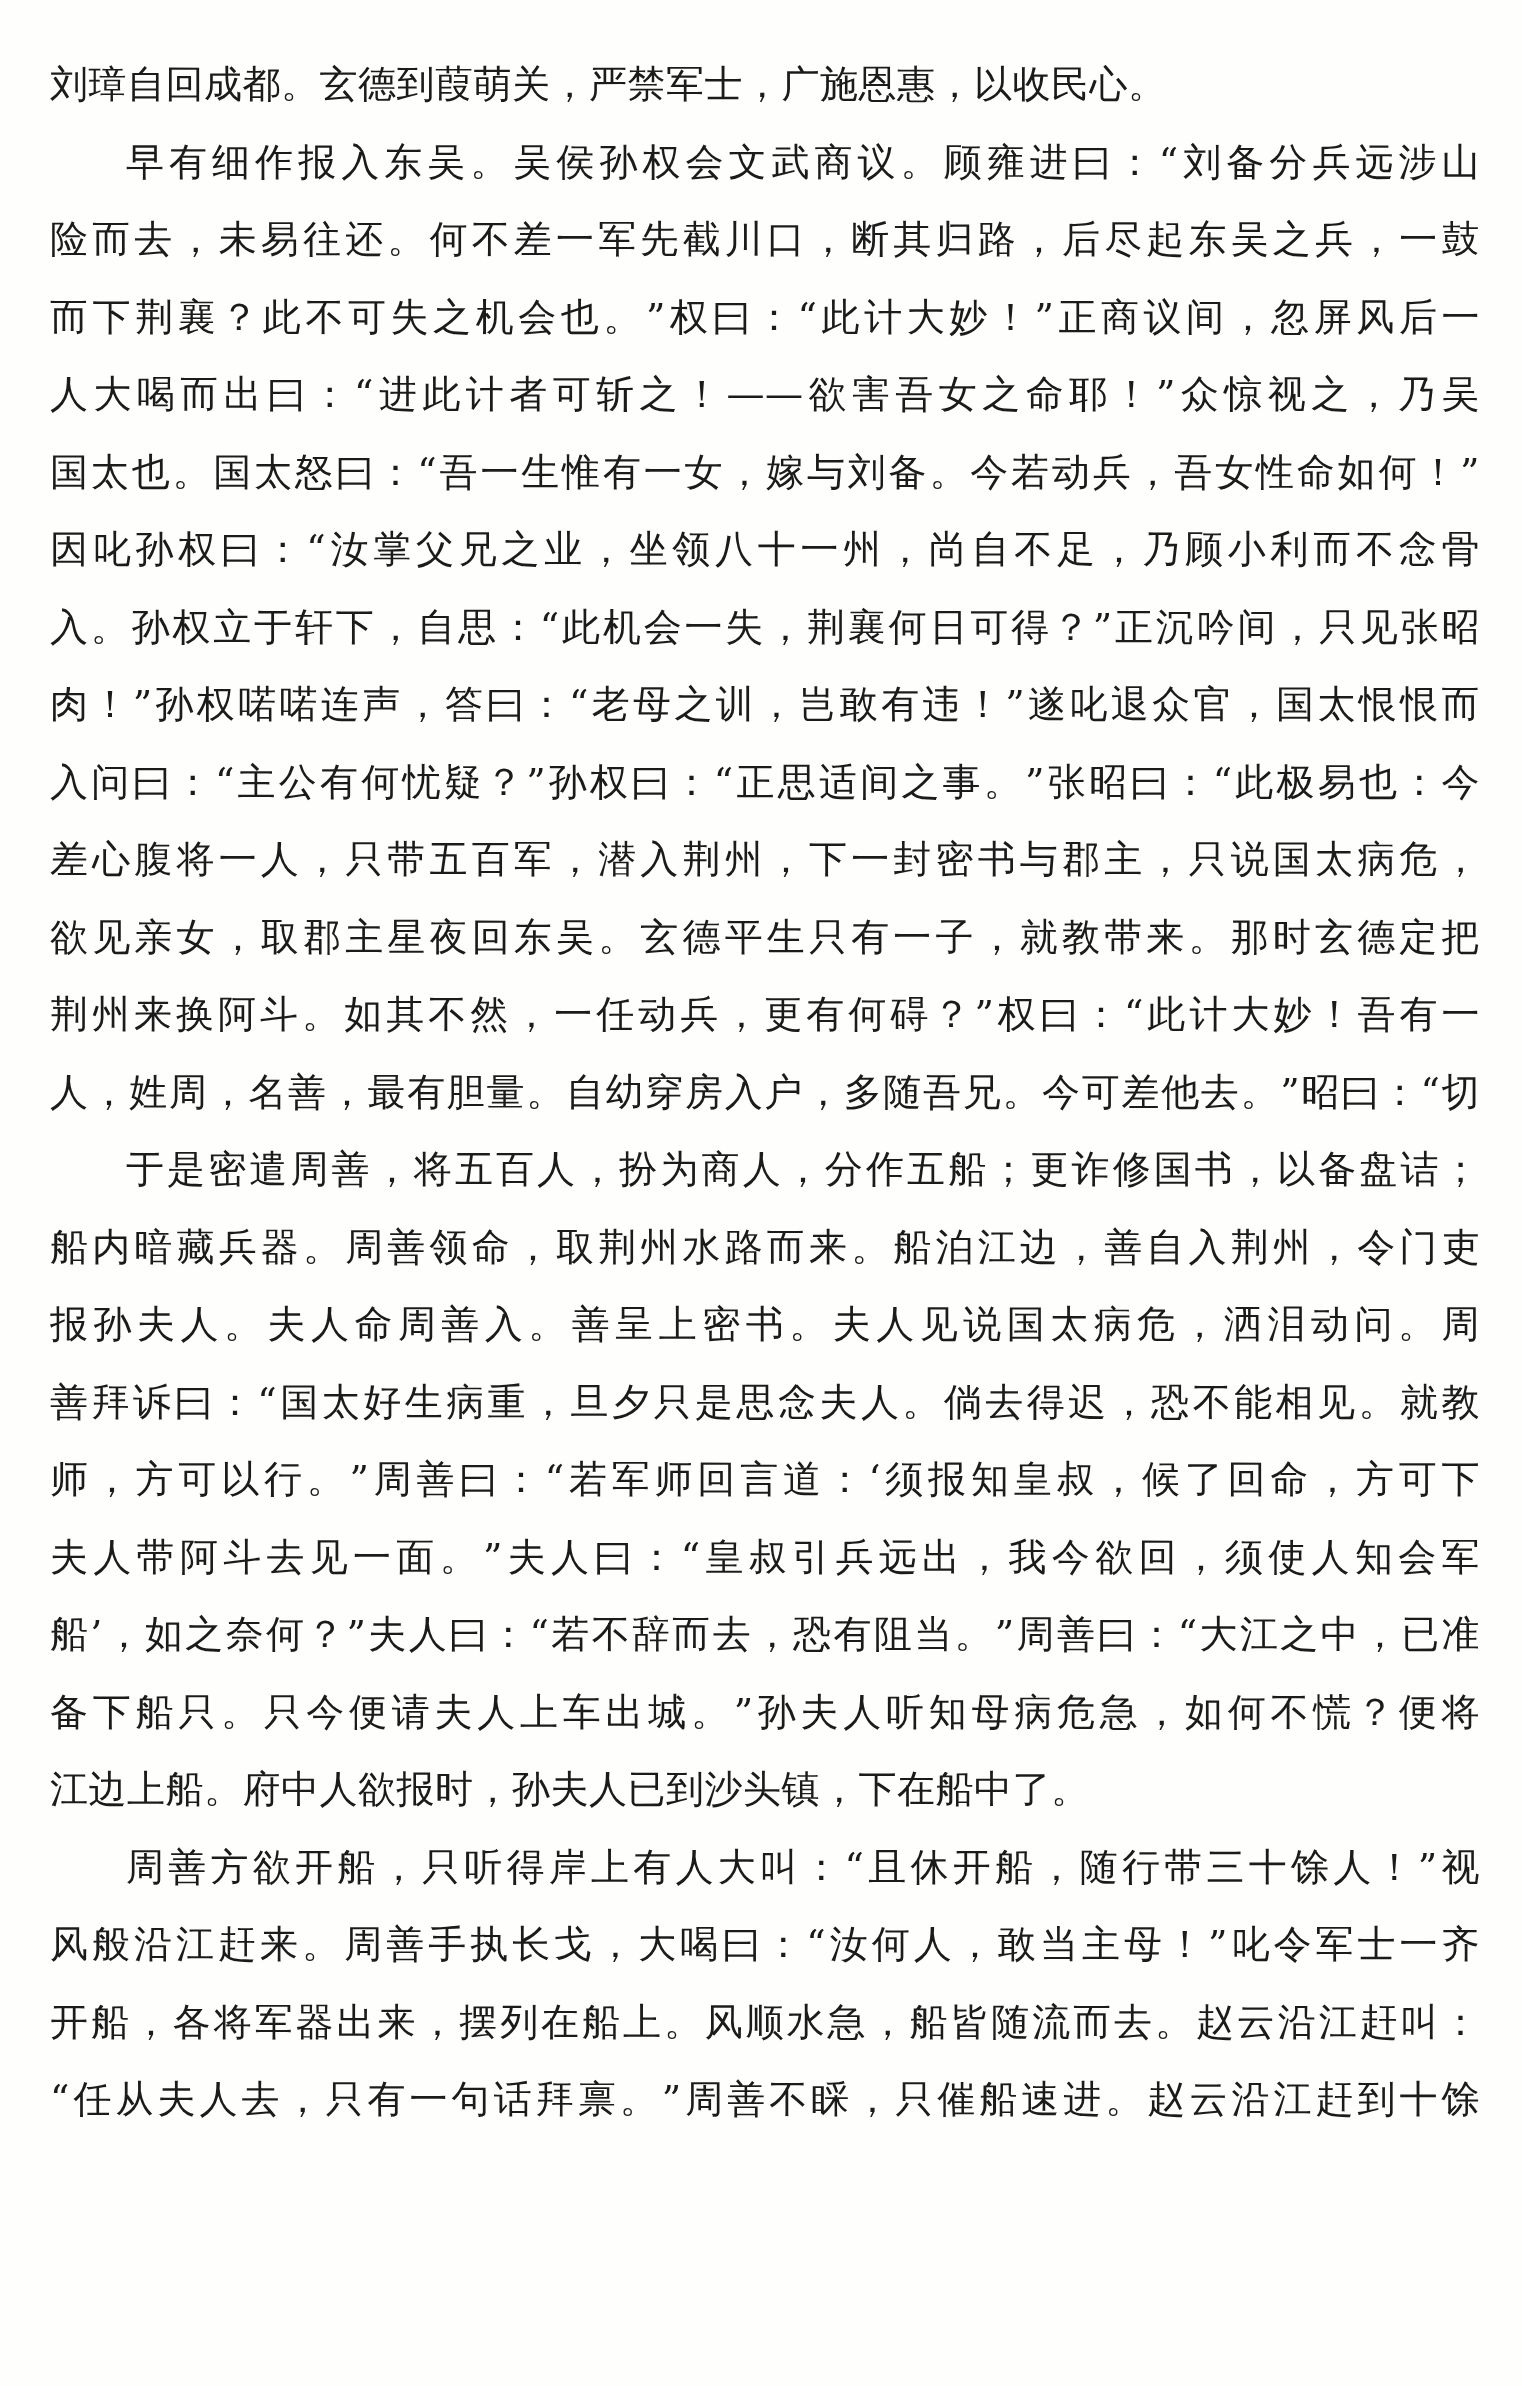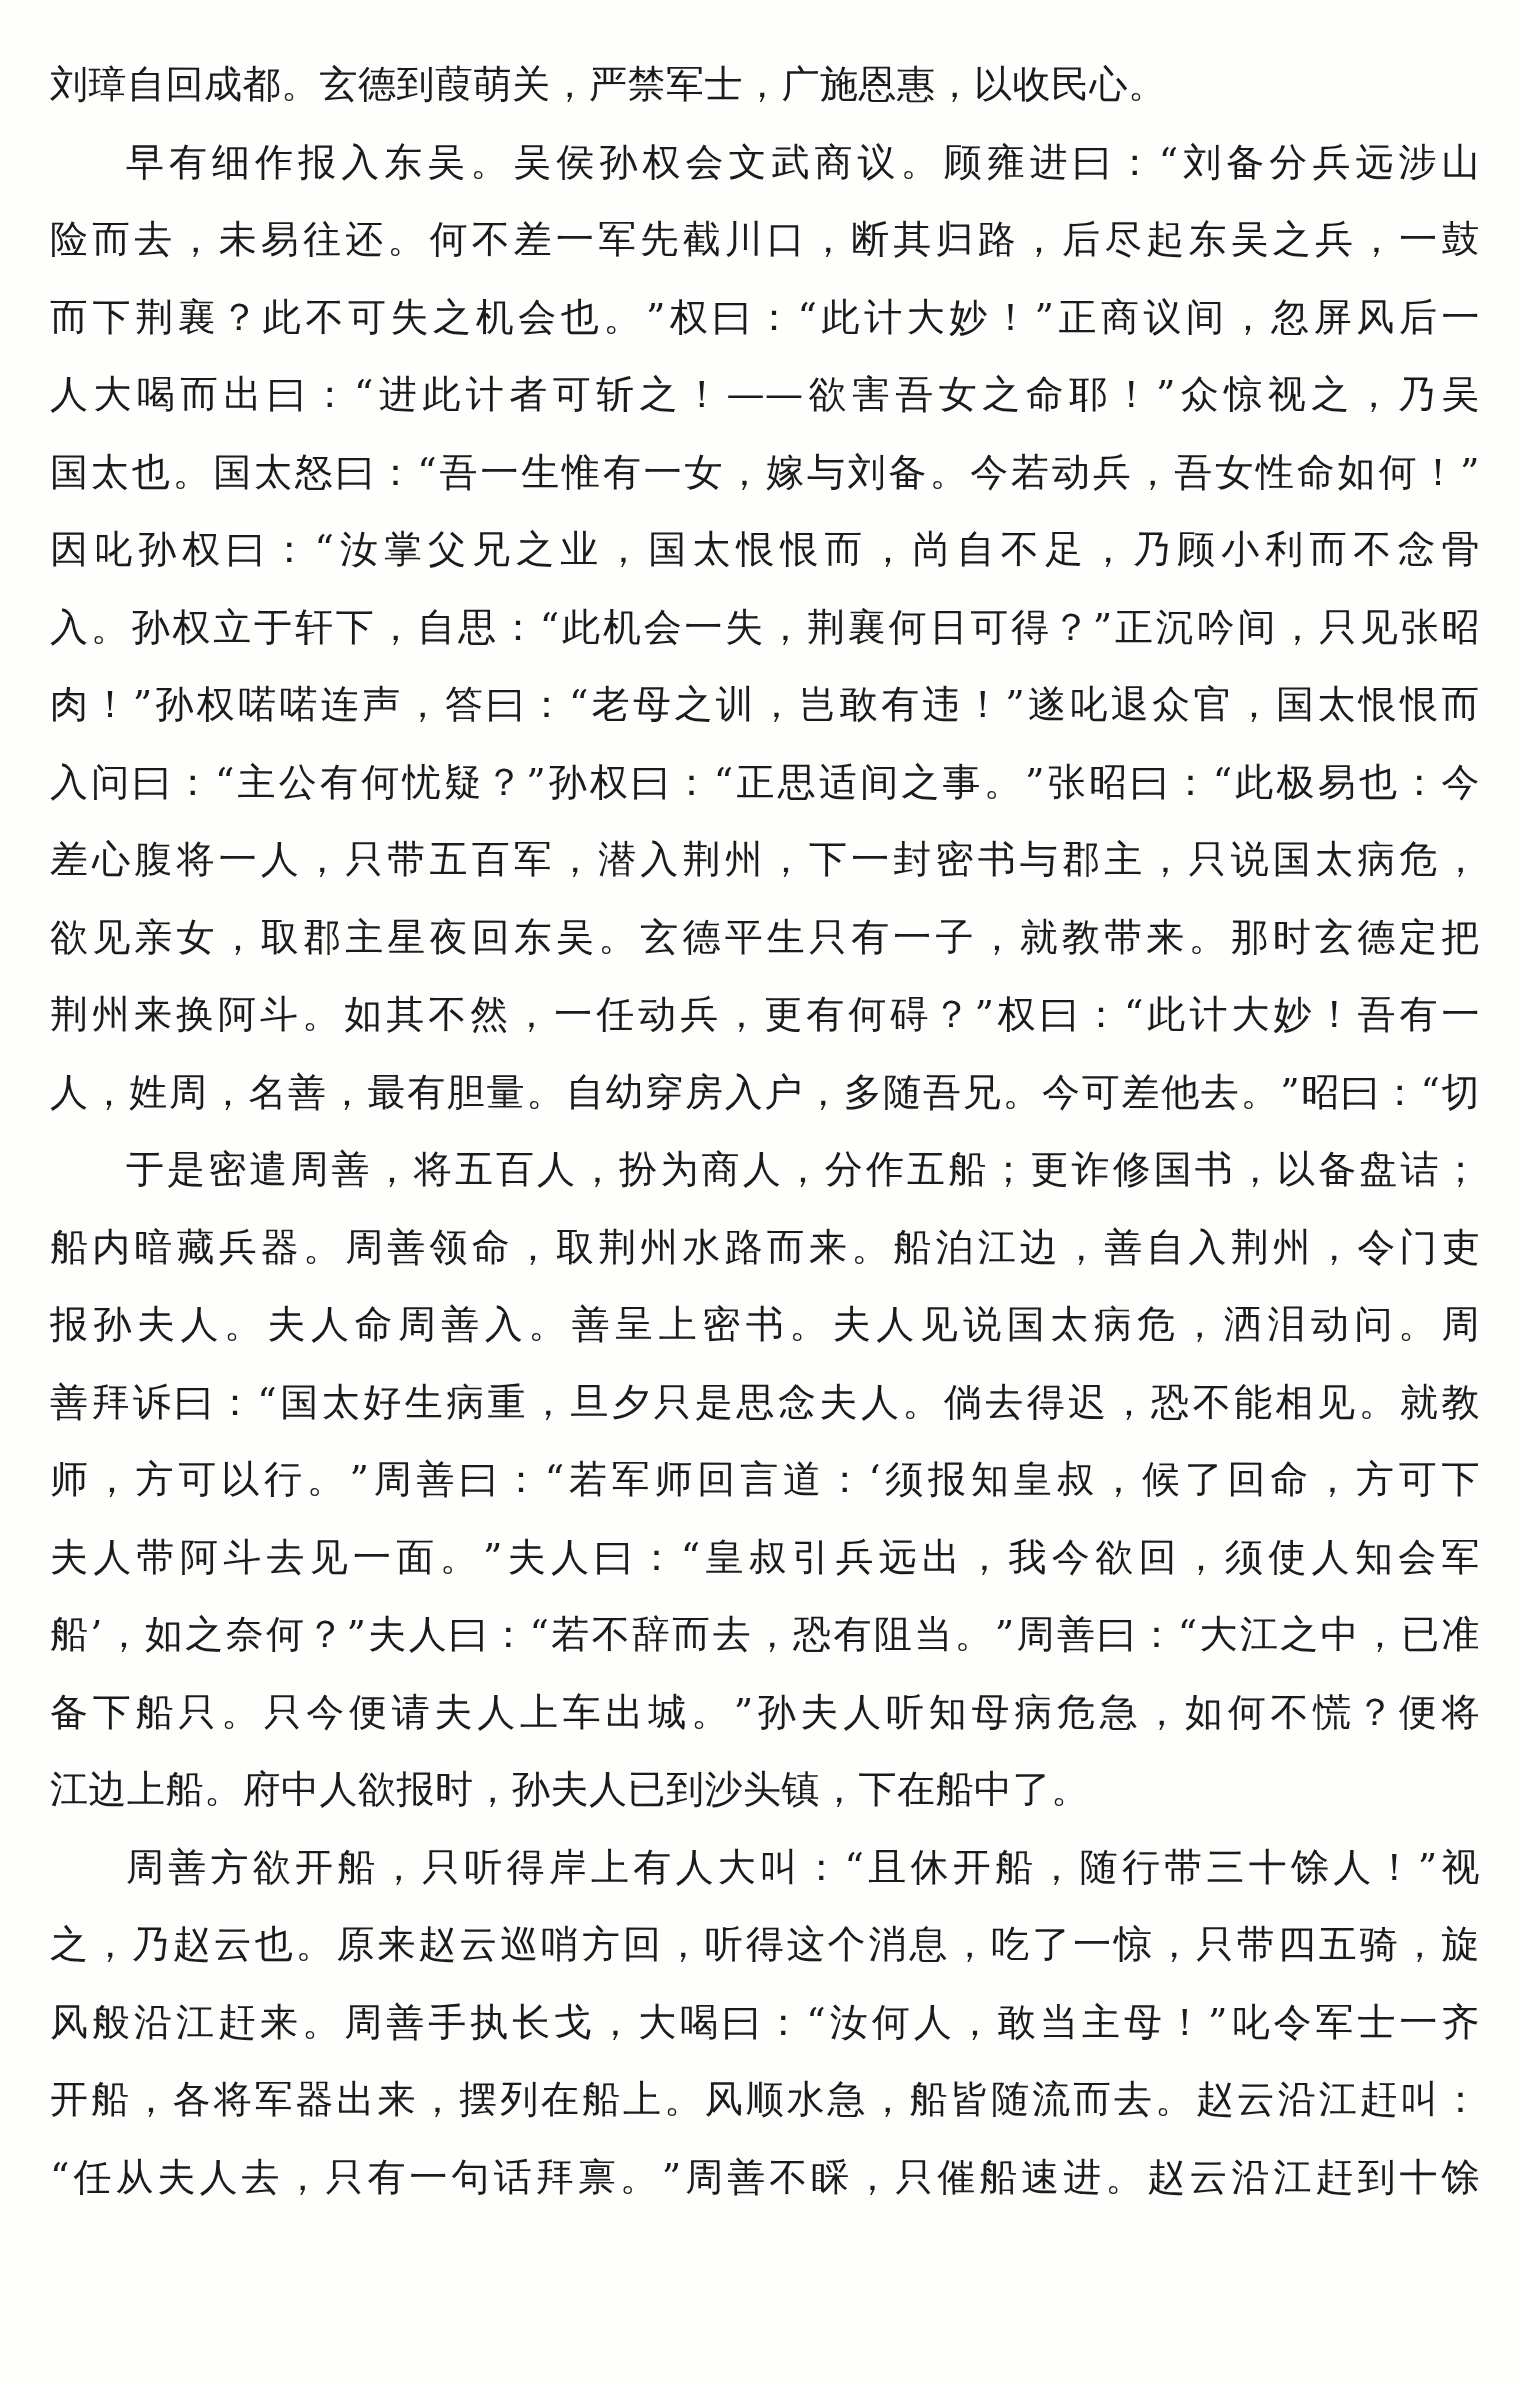--- a/index.html
+++ b/index.html
@@ -37,36 +37,35 @@
 <body>
 
 <div class="page">
   <div class="text-column">
     <div class="line short">刘璋自回成都。玄德到葭萌关，严禁军士，广施恩惠，以收民心。</div>
     <div class="line indent">早有细作报入东吴。吴侯孙权会文武商议。顾雍进曰：“刘备分兵远涉山</div>
     <div class="line">险而去，未易往还。何不差一军先截川口，断其归路，后尽起东吴之兵，一鼓</div>
     <div class="line">而下荆襄？此不可失之机会也。”权曰：“此计大妙！”正商议间，忽屏风后一</div>
     <div class="line">人大喝而出曰：“进此计者可斩之！——欲害吾女之命耶！”众惊视之，乃吴</div>
     <div class="line">国太也。国太怒曰：“吾一生惟有一女，嫁与刘备。今若动兵，吾女性命如何！”</div>
-    <div class="line">因叱孙权曰：“汝掌父兄之业，国太恨恨而，尚自不足，乃顾小利而不念骨</div>
+    <div class="line">因叱孙权曰：“汝掌父兄之业，坐领八十一州，尚自不足，乃顾小利而不念骨</div>
     <div class="line">入。孙权立于轩下，自思：“此机会一失，荆襄何日可得？”正沉吟间，只见张昭</div>
     <div class="line">肉！”孙权喏喏连声，答曰：“老母之训，岂敢有违！”遂叱退众官，国太恨恨而</div>
     <div class="line">入问曰：“主公有何忧疑？”孙权曰：“正思适间之事。”张昭曰：“此极易也：今</div>
     <div class="line">差心腹将一人，只带五百军，潜入荆州，下一封密书与郡主，只说国太病危，</div>
     <div class="line">欲见亲女，取郡主星夜回东吴。玄德平生只有一子，就教带来。那时玄德定把</div>
     <div class="line">荆州来换阿斗。如其不然，一任动兵，更有何碍？”权曰：“此计大妙！吾有一</div>
     <div class="line">人，姓周，名善，最有胆量。自幼穿房入户，多随吾兄。今可差他去。”昭曰：“切</div>
     <div class="line indent">于是密遣周善，将五百人，扮为商人，分作五船；更诈修国书，以备盘诘；</div>
     <div class="line">船内暗藏兵器。周善领命，取荆州水路而来。船泊江边，善自入荆州，令门吏</div>
     <div class="line">报孙夫人。夫人命周善入。善呈上密书。夫人见说国太病危，洒泪动问。周</div>
     <div class="line">善拜诉曰：“国太好生病重，旦夕只是思念夫人。倘去得迟，恐不能相见。就教</div>
     <div class="line">师，方可以行。”周善曰：“若军师回言道：‘须报知皇叔，候了回命，方可下</div>
     <div class="line">夫人带阿斗去见一面。”夫人曰：“皇叔引兵远出，我今欲回，须使人知会军</div>
     <div class="line">船’，如之奈何？”夫人曰：“若不辞而去，恐有阻当。”周善曰：“大江之中，已准</div>
     <div class="line">备下船只。只今便请夫人上车出城。”孙夫人听知母病危急，如何不慌？便将</div>
     <div class="line short">江边上船。府中人欲报时，孙夫人已到沙头镇，下在船中了。</div>
     <div class="line indent">周善方欲开船，只听得岸上有人大叫：“且休开船，随行带三十馀人！”视</div>
-    <div class="line">之，乃赵云也。原来赵云巡哨方回，听得这个消息，吃了一惊，只带四五骑，旋</div>
     <div class="line">风般沿江赶来。周善手执长戈，大喝曰：“汝何人，敢当主母！”叱令军士一齐</div>
     <div class="line">开船，各将军器出来，摆列在船上。风顺水急，船皆随流而去。赵云沿江赶叫：</div>
     <div class="line">“任从夫人去，只有一句话拜禀。”周善不睬，只催船速进。赵云沿江赶到十馀</div>
   </div>
 </div>
 
 </body></html>

